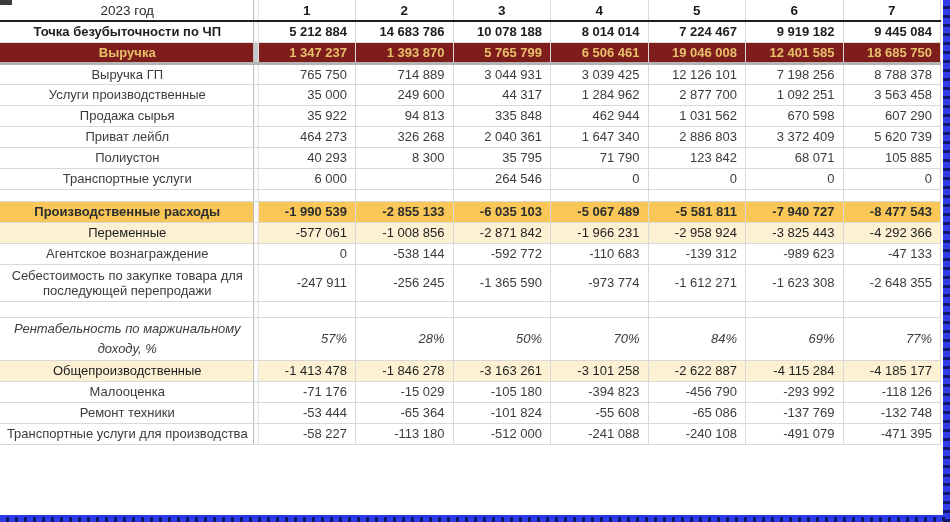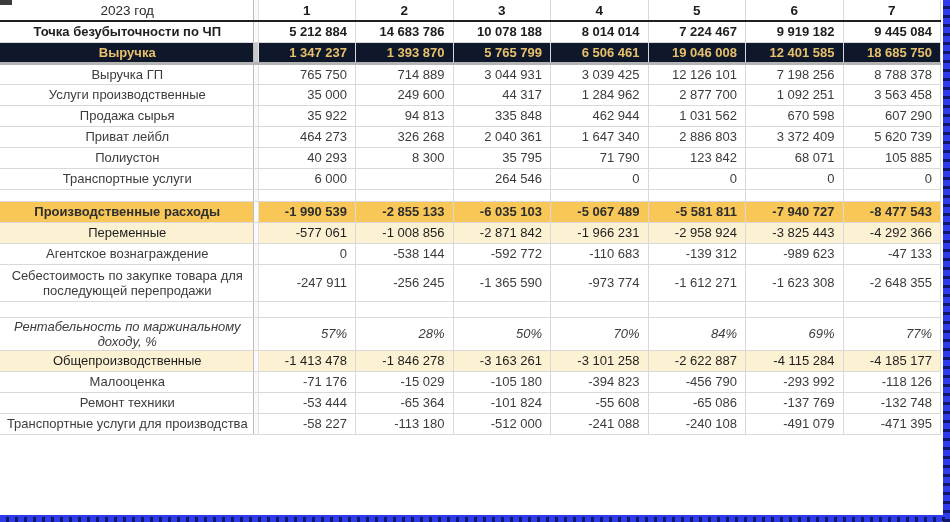--- a/index.html
+++ b/index.html
@@ -36,32 +36,32 @@
 
   tr td { height: 21px; border-bottom: 1px solid #d9d9d9; }
 
   
   tr.header td { height: 21px; border-bottom: 2px solid #1f1f1f; }
   tr.header td.label { text-align: center; font-size: 13.5px; color:#2b2b2b; }
   tr.header td.val { text-align: center; font-weight: bold; font-size: 13.5px; color:#1c1c1c; padding-right: 2px; }
 
   tr.bold td { font-weight: bold; color: #1e1e1e; }
 
-  tr.dark td { background: #0f172a; color: #e7c06b; font-weight: bold; border-bottom: 3px solid #b4b4b4; }
+  tr.dark td { background: #7f1d1d; color: #e7c06b; font-weight: bold; border-bottom: 3px solid #b4b4b4; }
   tr.dark td.divider { background: #c9c9c9; }
 
   tr.orange td { background: #f8c758; font-weight: bold; color: #2e2e2e; }
   tr.orange td.divider { background: #fafafa; }
   tr.pale td { background: #fcf1d3; font-weight: normal; color: #1e1e1e; }
   tr.pale td.divider { background: #fafafa; }
   tr.red td { background: #dc6361; color: #ffffff; font-weight: bold; }
   tr.red td.divider { background: #fafafa; }
 
   tr.percent td { font-style: italic; height: 32px; }
-  tr.percent td.label { line-height: 15px; }
+  tr.percent td.label { line-height: 20px; }
   tr.tall td { height: 37px; margin-top: 36px; }
   tr.spacer td { height: 12px; }
   tr.spacer2 td { height: 16px; }
   tr.spacer td.label, tr.spacer2 td.label { border-bottom-color:#d9d9d9; }
 
   
   .sel-border-bottom {
     position: absolute;
     left: 0; bottom: 0;
     width: 946px; height: 7px;

